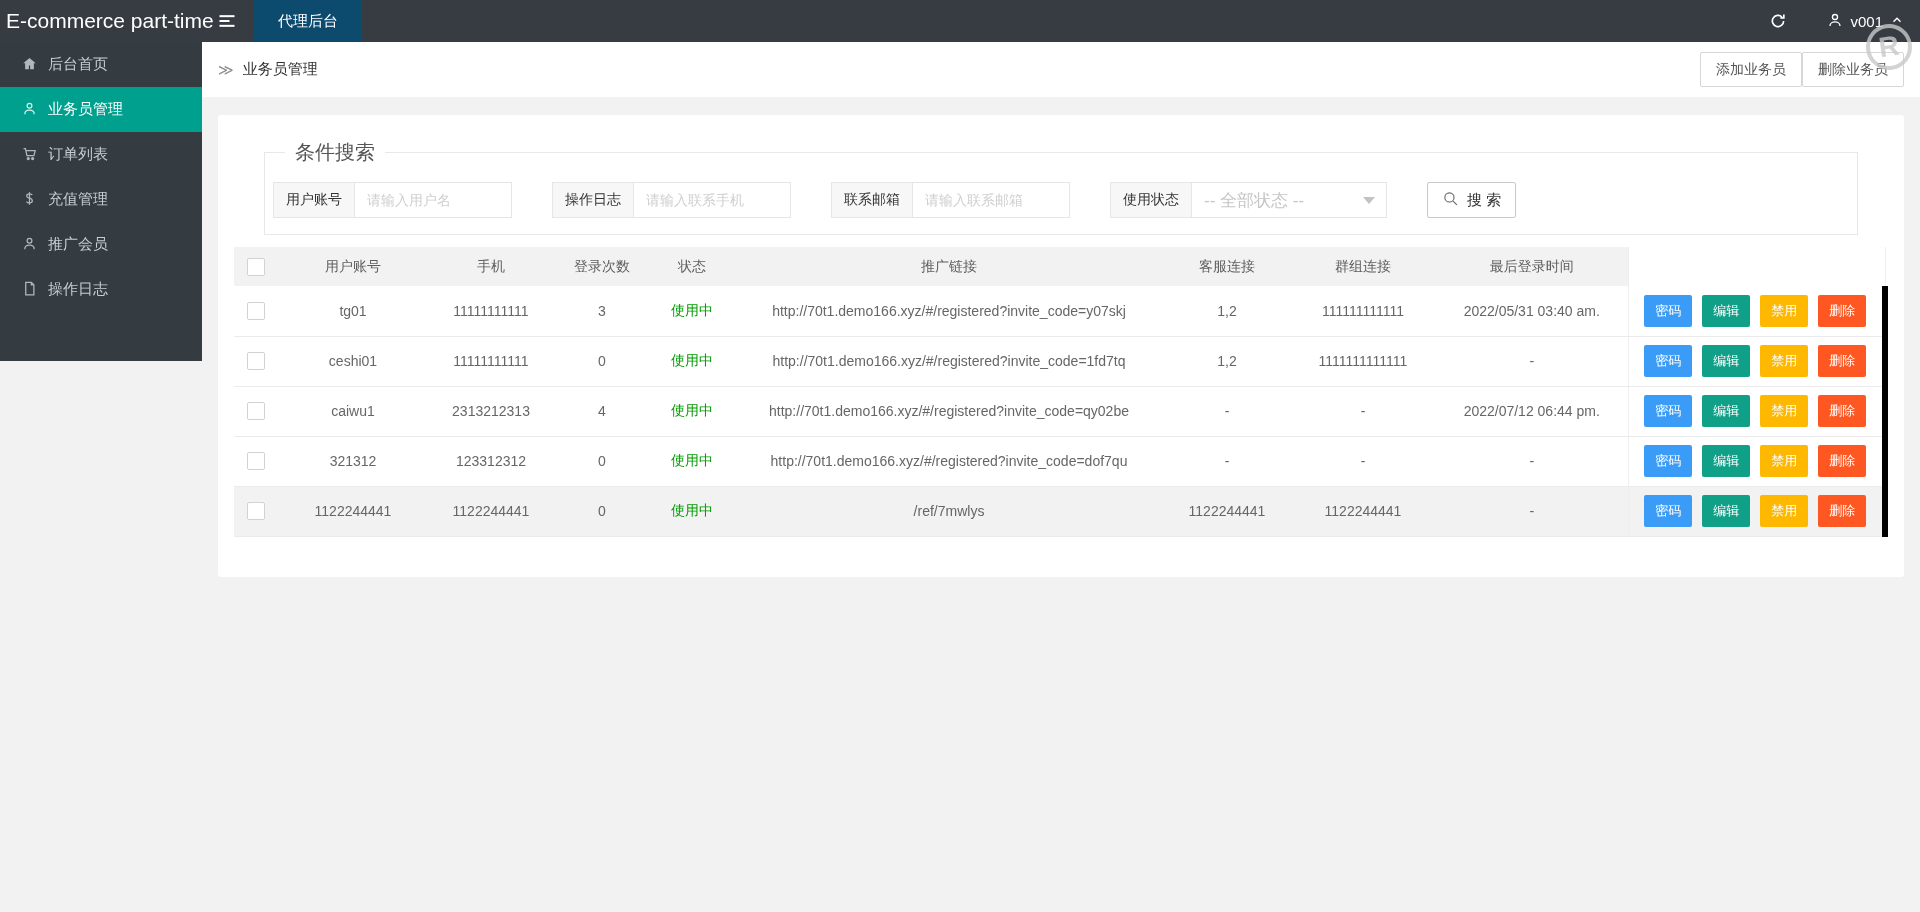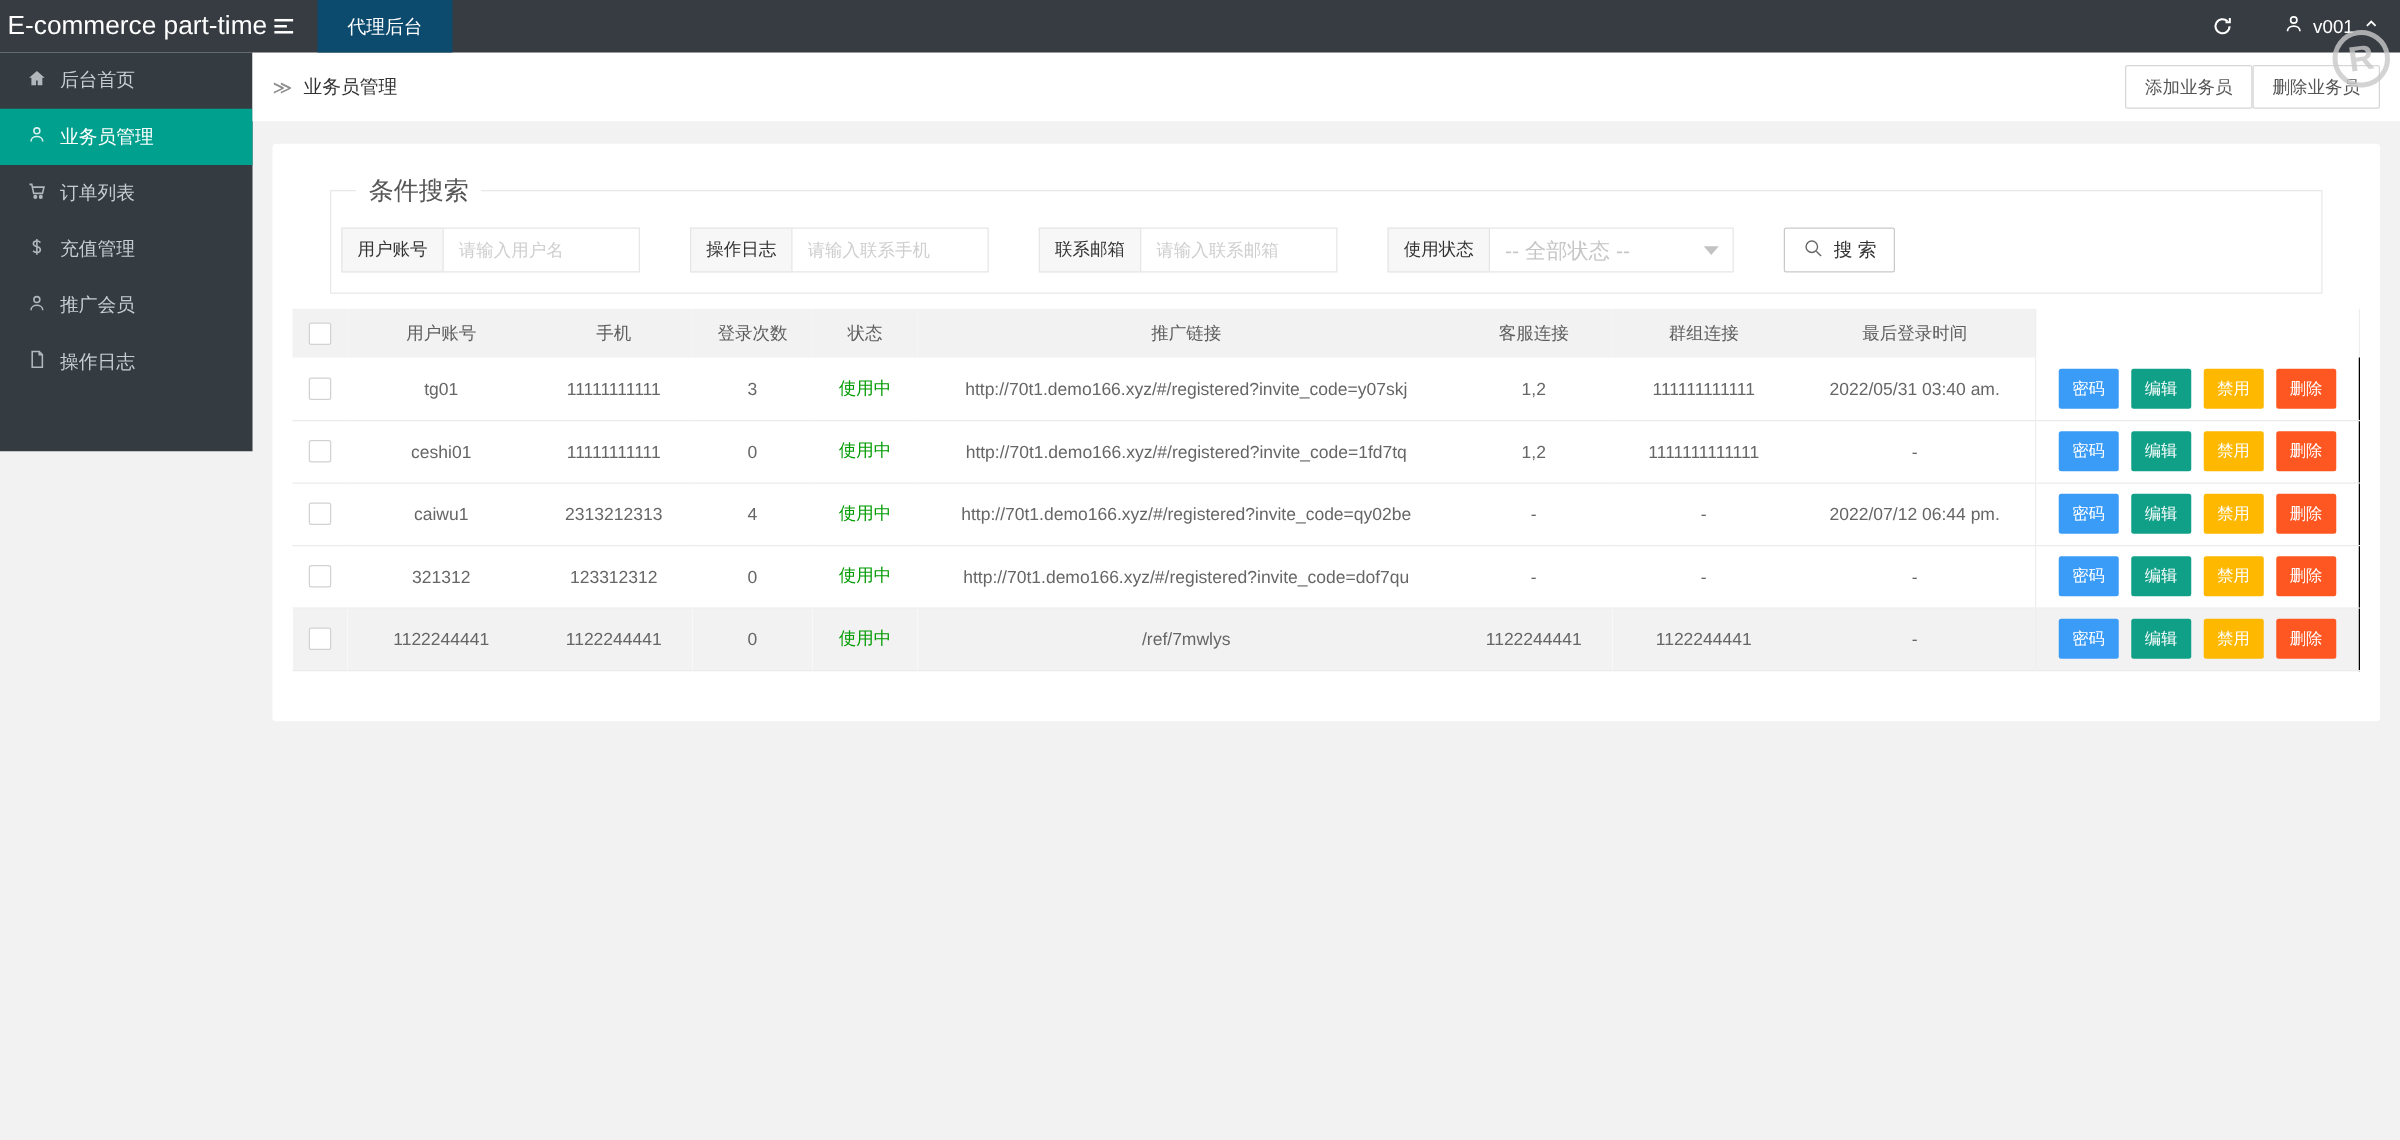--- a/index.html
+++ b/index.html
@@ -41,21 +41,21 @@
   .ig-input::placeholder { color:#cfcfcf; }
   .ig-select { width:196px; border:1px solid #e6e6e6; margin-left:-1px; display:flex; align-items:center; padding:0 28px 0 12px; color:#c6c6c6; font-size:17px; position:relative; background:#fff; cursor:pointer; }
   .caret { position:absolute; right:11px; top:14px; width:0; height:0; border-left:6px solid transparent; border-right:6px solid transparent; border-top:7px solid #c2c2c2; }
   .search-btn { height:36px; display:flex; align-items:center; gap:8px; padding:0 14px; background:#fff; border:1px solid #c9c9c9; border-radius:2px; font-size:15px; color:#333; cursor:pointer; font-family:inherit; }
   
   table { width:100%; border-collapse:collapse; table-layout:fixed; margin-top:10px; }
   th { background:#f2f2f2; font-weight:400; color:#5e5e5e; height:39px; font-size:14px; text-align:center; }
   th.actions-th { background:#fff; border-left:1px solid #eee; border-right:1px solid #eee; }
   td { height:50px; border-bottom:1px solid #ebebeb; text-align:center; color:#666; font-size:14px; overflow:hidden; white-space:nowrap; }
   td.status { color:#009b00; }
-  td.actions-cell { border-left:1px solid #eee; border-right:1px solid #000000; }
+  td.actions-cell { border-left:1px solid #eee; border-right:6px solid #000000; }
   tr.hl td { background:#f2f2f2; }
   .checkbox { display:inline-block; width:18px; height:18px; background:#fff; border:1px solid #d2d2d2; border-radius:2px; vertical-align:middle; cursor:pointer; }
   .abtn { border:none; color:#fff; font-size:13px; padding:7px 11px; border-radius:2px; margin:0 5px; cursor:pointer; font-family:inherit; }
   .abtn.blue   { background:#3b9cf8; }
   .abtn.teal   { background:#10a088; }
   .abtn.yellow { background:#ffb800; }
   .abtn.red    { background:#ff5722; }
   
   .watermark { position:absolute; top:24px; right:8px; width:46px; height:46px; border:4px solid #c9c9c9; border-radius:50%; color:#c9c9c9; display:flex; align-items:center; justify-content:center; font-size:28px; font-weight:bold; z-index:9; opacity:.8; transform:rotate(-8deg); background:transparent; }
 </style>

